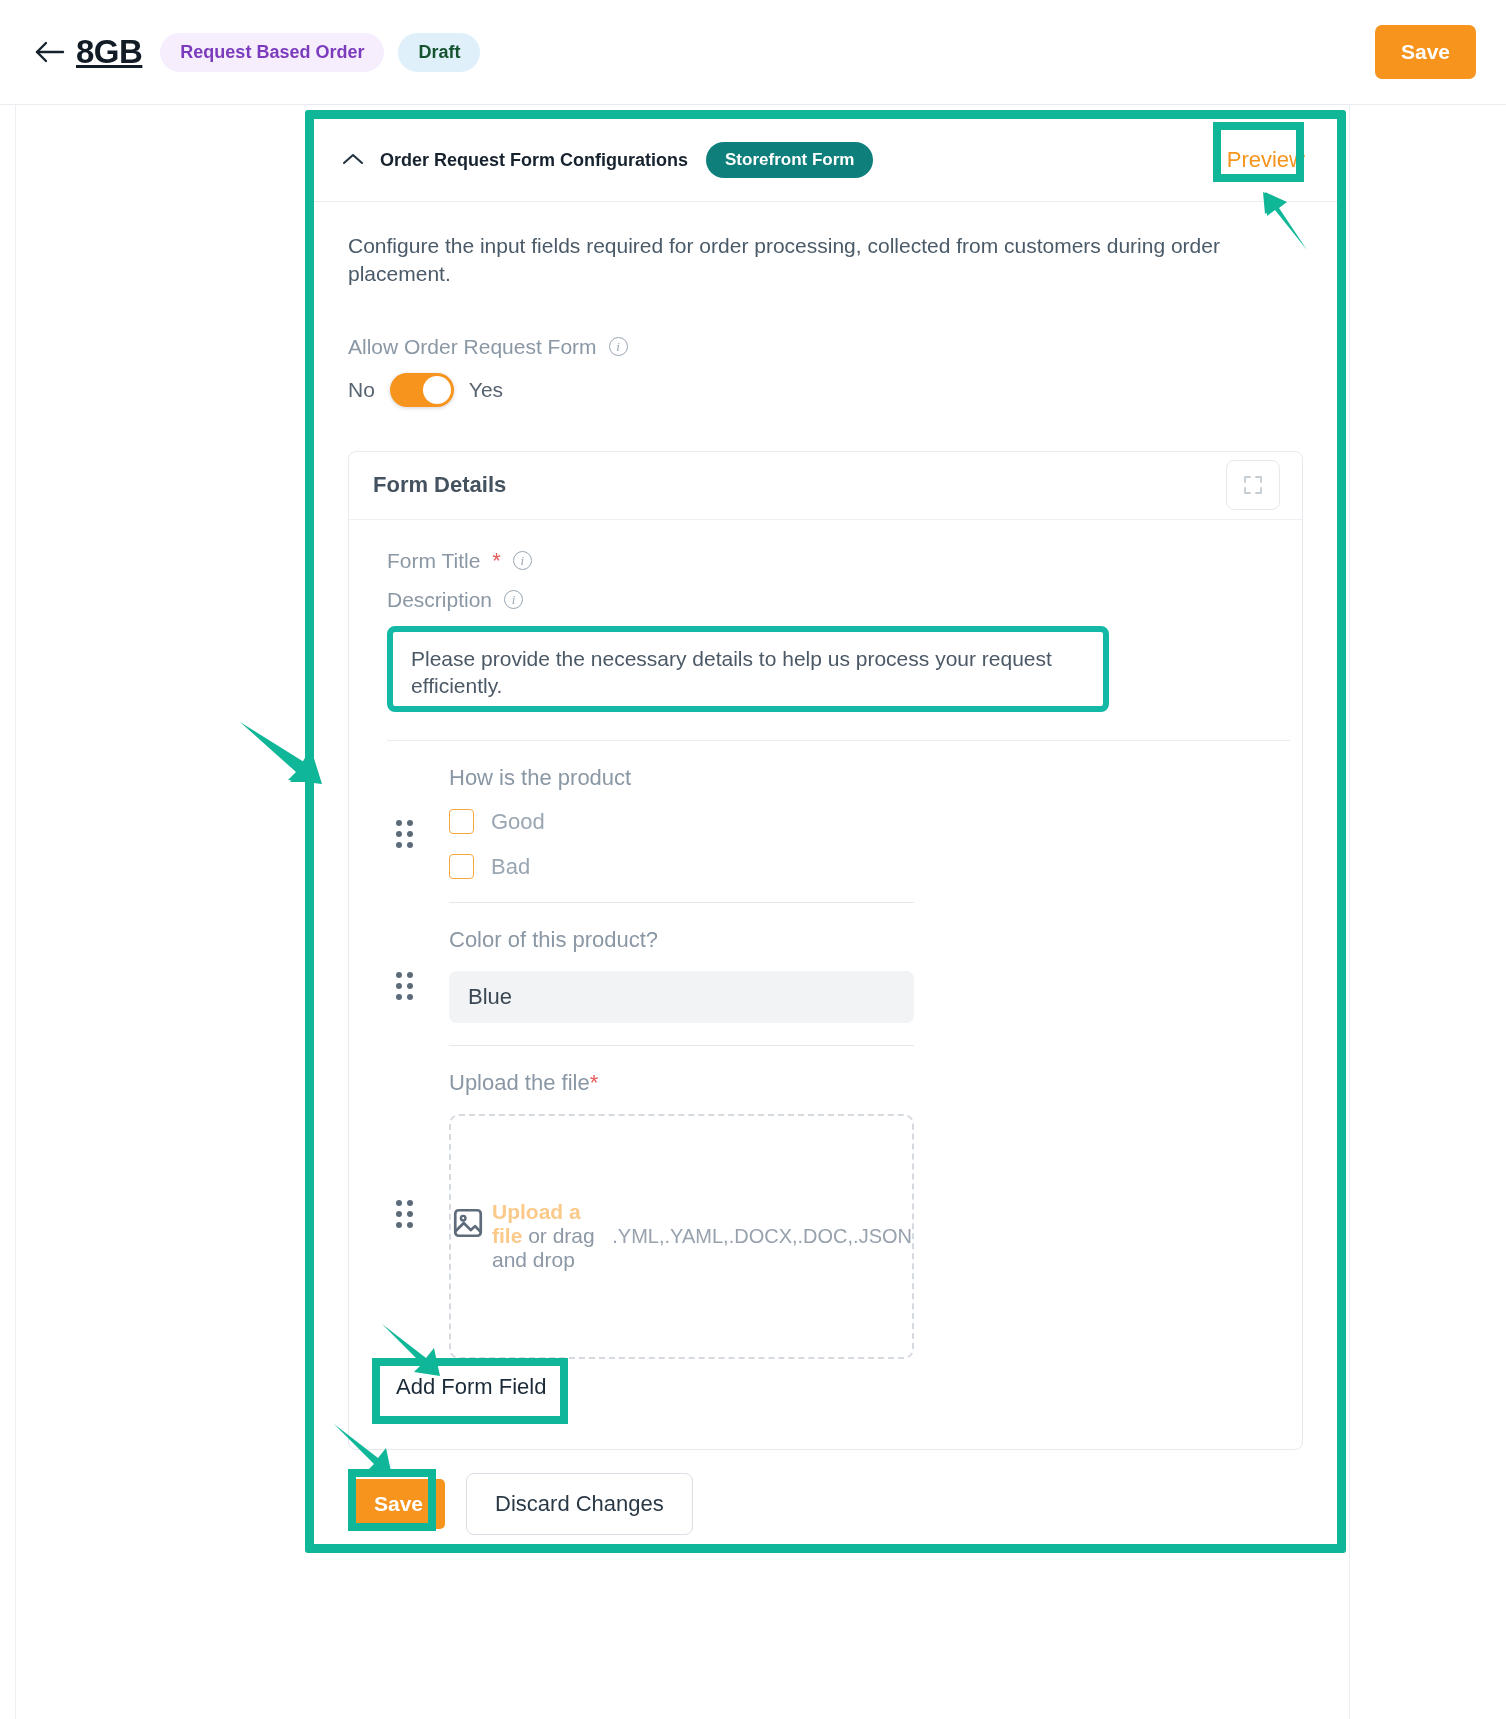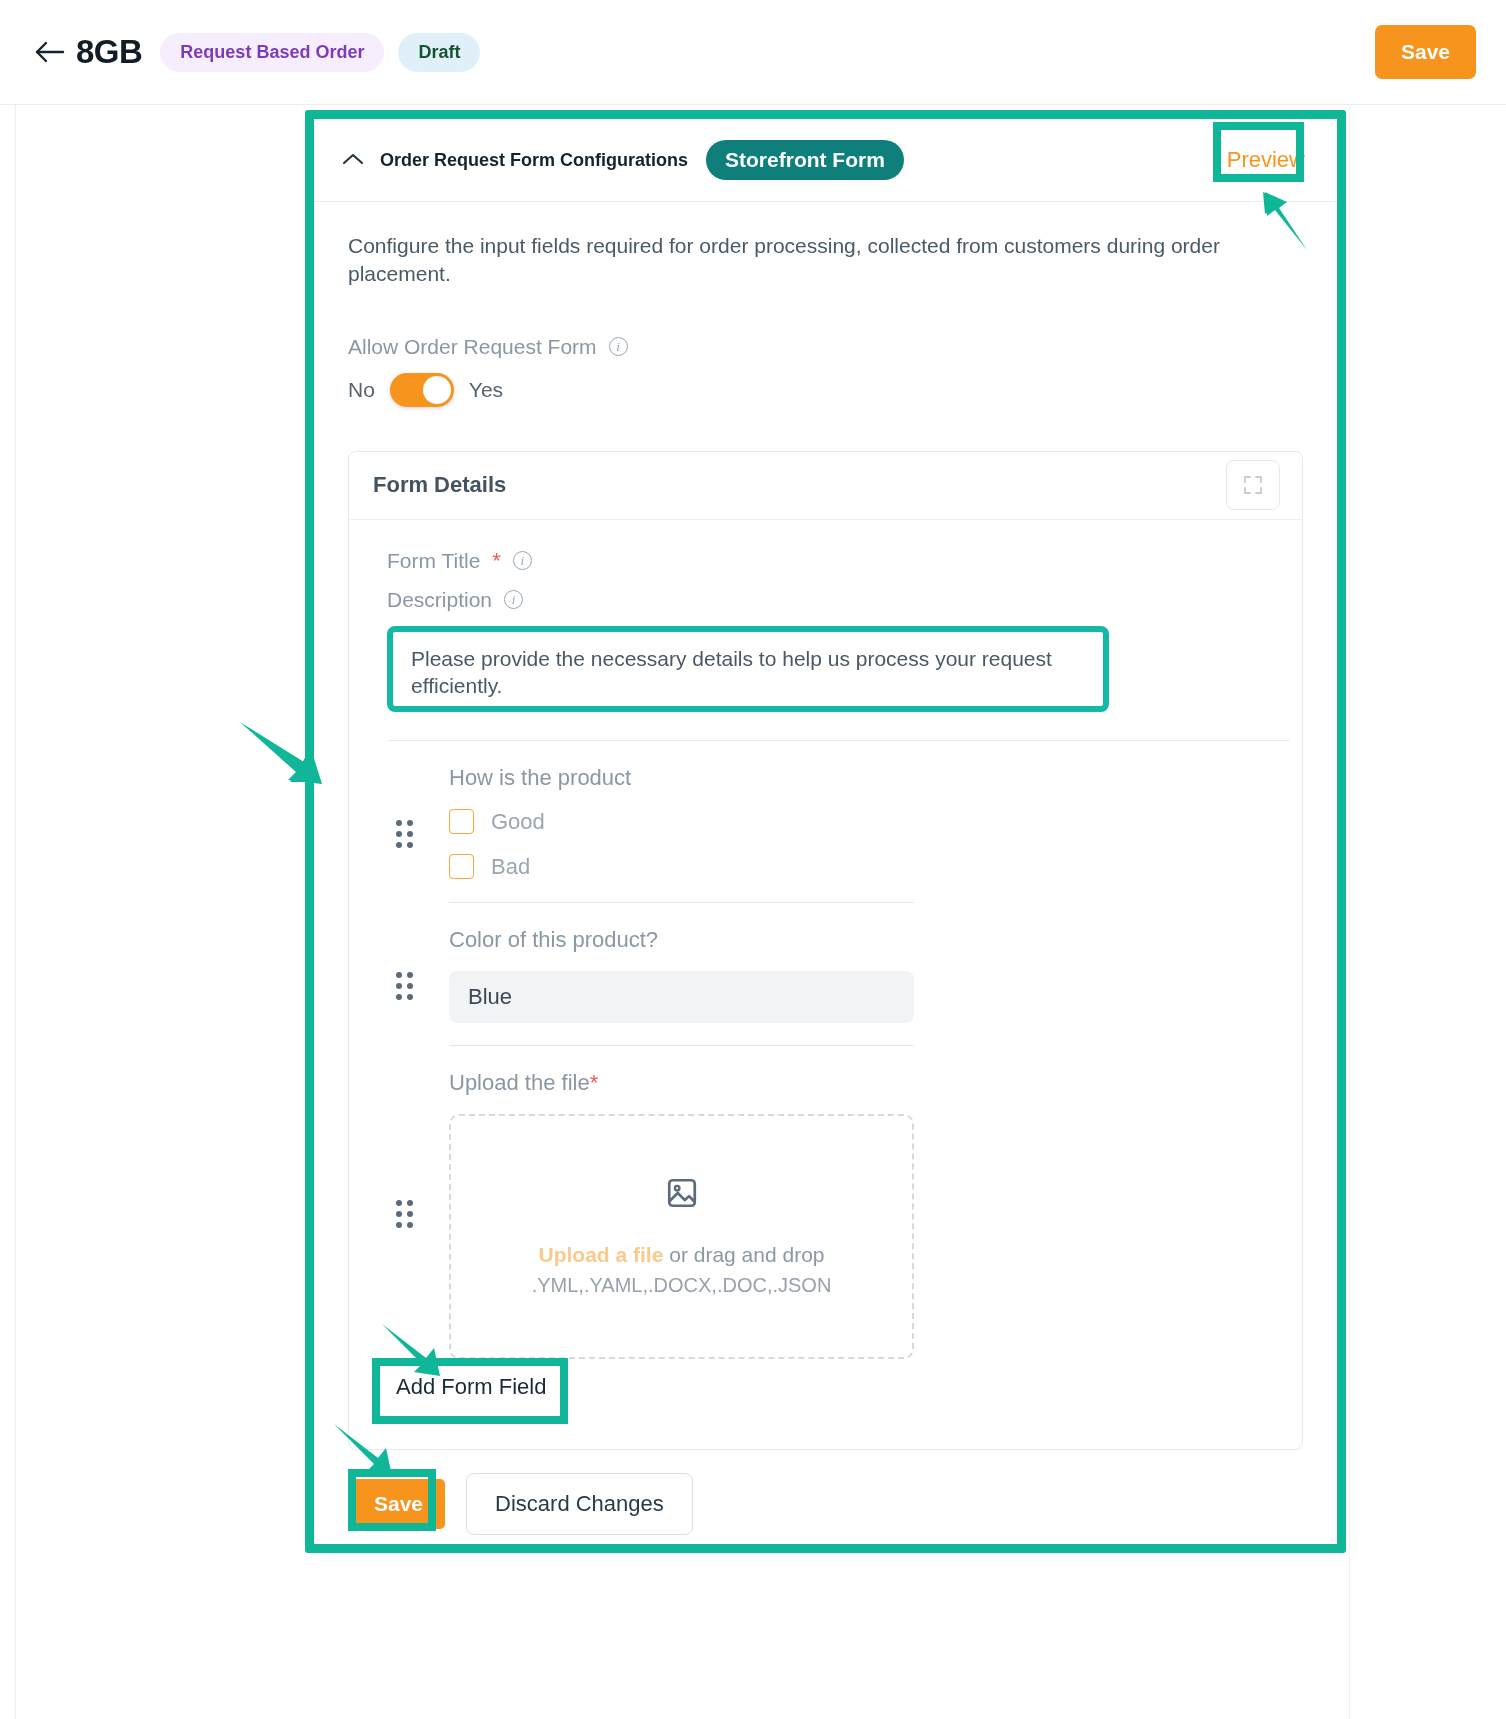--- a/index.html
+++ b/index.html
@@ -18,21 +18,21 @@
     position:absolute; left:0; top:0; width:1506px; height:105px;
     background:#ffffff; border-bottom:1px solid #e9edf2;
     display:flex; align-items:center; padding:0 30px;
   }
   .back-arrow{
     width:40px; height:40px; display:flex; align-items:center; justify-content:center;
     cursor:pointer; color:#16232e; flex:0 0 auto; margin-right:6px;
   }
   .page-title{
     font-size:33px; font-weight:bold; color:#111c26; letter-spacing:-.5px;
-    margin-right:18px; white-space:nowrap;
+    margin-right:18px; white-space:nowrap;text-decoration:underline;
   }
   .chip{
     border-radius:20px; padding:9px 20px; font-size:18px; font-weight:bold;
     white-space:nowrap;
   }
   .chip-purple{ background:#f6eefc; color:#7c3bbd; }
   .chip-blue{ background:#dff0fb; color:#14532d; margin-left:14px; }
   .topbar-spacer{ flex:1 1 auto; }
   .save-top{
     background:#f7941d; color:#ffffff; border:none; border-radius:7px;
@@ -77,21 +77,21 @@
     height:83px; display:flex; align-items:center; padding:0 28px;
     border-bottom:1px solid #eaeef2; position:relative;
   }
   .caret{
     font-size:24px; color:#20313f; margin-right:16px; cursor:pointer; line-height:1;
     transform:translateY(-2px);
   }
   .card-title{ font-size:18px; font-weight:bold; color:#16222e; white-space:nowrap; }
   .tag-storefront{
     margin-left:18px; background:#0e7f7a; color:#ffffff; border-radius:20px;
-    font-size:21px; font-weight:bold; padding:8px 19px; white-space:nowrap;
+    font-size:17px; font-weight:bold; padding:8px 19px; white-space:nowrap;
   }
   .preview-link{
     position:absolute; right:32px; top:50%; transform:translateY(-50%);
     color:#f7941d; font-size:22px; cursor:pointer; white-space:nowrap;
   }
   .preview-hl{
     position:absolute; left:1213px; top:122px; width:91px; height:60px;
     border:8px solid #0fb697; background:transparent; z-index:5;
   }
 
@@ -175,21 +175,21 @@
   .sub-divider{ height:1px; background:#e4e9ee; width:465px; margin-top:22px; }
 
   .select-box{
     width:465px; height:52px; background:#f2f3f5; border-radius:8px;
     display:flex; align-items:center; padding:0 19px; font-size:22px;
     color:#3a4854; cursor:pointer;
   }
 
   .dropzone{
     width:465px; height:245px; border:2px dashed #d5dae0; border-radius:10px;
-    display:flex; flex-direction:column; align-items:center; justify-content:center;
+    display:flex; flex-direction:row; align-items:center; justify-content:center;
     gap:7px; background:#ffffff; cursor:pointer;
   }
   .dz-icon{ margin-bottom:22px; color:#5d6b7a; }
   .dz-line1{ font-size:21px; color:#8c98a5; }
   .dz-line1 .accent{ color:#fbc98a; font-weight:bold; }
   .dz-line2{ font-size:20px; color:#97a2ae; }
 
   
   .addff-wrap{ position:relative; margin-top:0; }
   .add-ff-btn{

